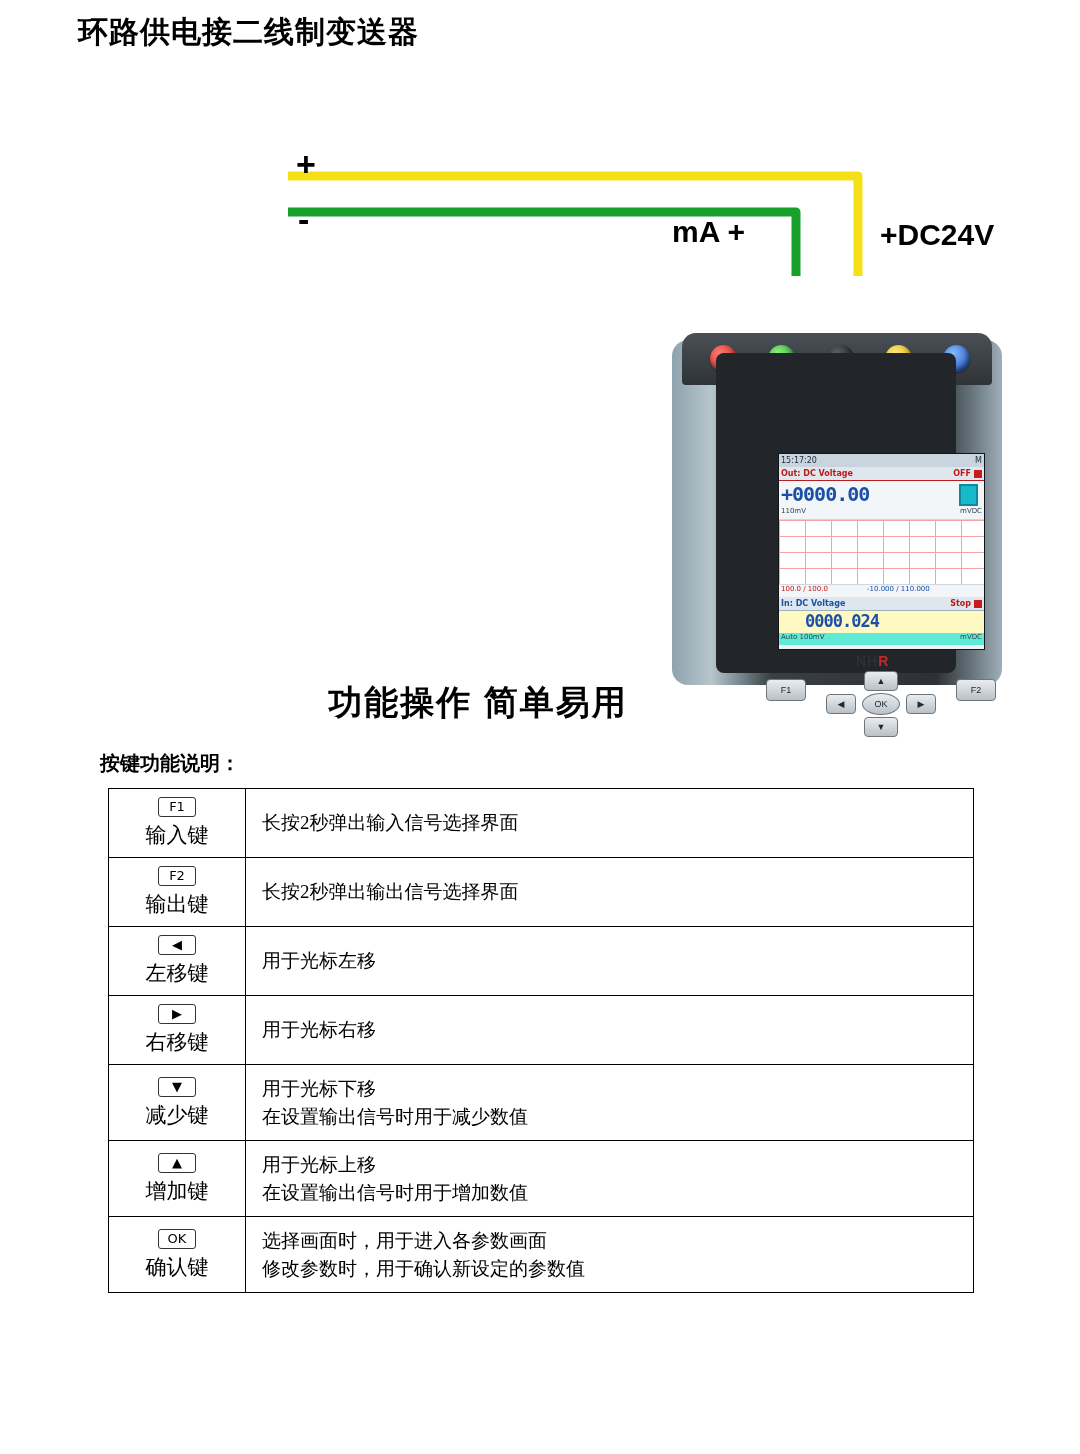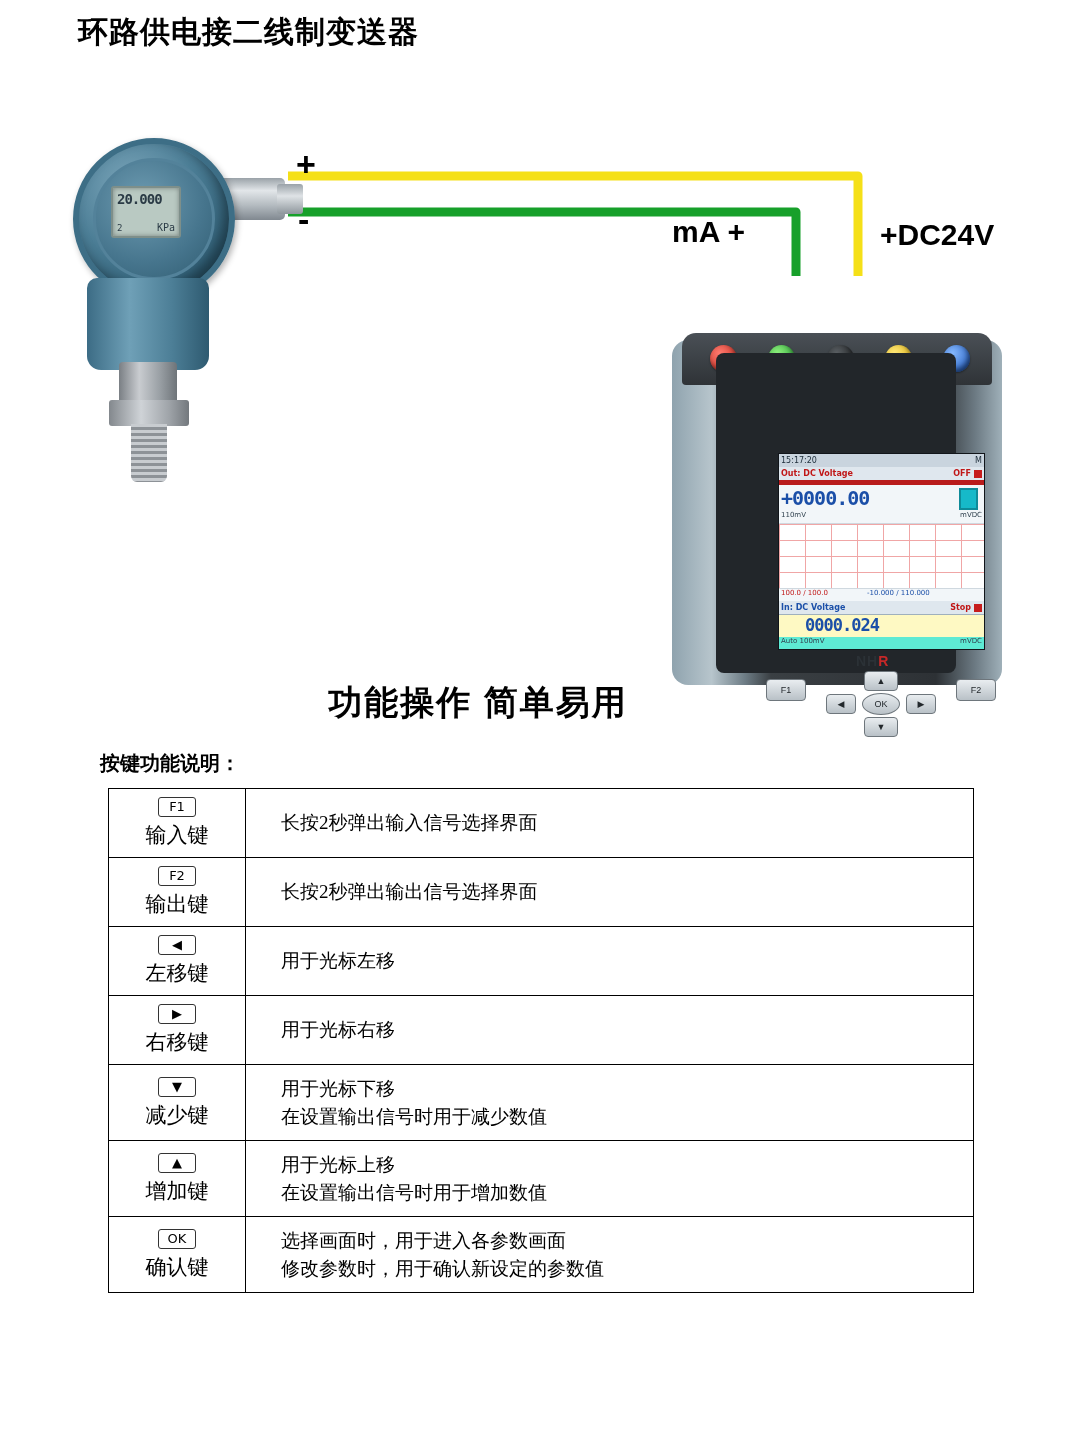--- a/index.html
+++ b/index.html
@@ -235,21 +235,21 @@
     font-size: 8px;
     color: #20303d;
     line-height: 13px;
   }
   .scr-time { position: absolute; left: 2px; top: 0; }
   .scr-batt { position: absolute; right: 2px; top: 0; }
   .scr-out-row {
     position: relative;
     height: 13px;
     background: #dfe7ee;
-    border-bottom: 5px solid #b91c1c;
+    border-bottom: 1px solid #b91c1c;
     font-size: 8px;
     line-height: 13px;
   }
   .scr-out-label { position: absolute; left: 2px; color: #c01717; font-weight: bold; }
   .scr-off { position: absolute; right: 13px; color: #c01717; font-weight: bold; }
   .scr-off-box { position: absolute; right: 2px; top: 3px; width: 8px; height: 8px; background: #c61c1c; }
   .scr-main {
     position: relative;
     height: 26px;
     background: #f2f6f9;
@@ -428,52 +428,36 @@
   }
   .key-name {
     display: block;
     font-size: 21px;
   }
   .cell-desc {
     padding: 10px 16px;
     font-size: 19px;
     line-height: 1.45;
   }
-  .cell-desc .line { display: block; margin-left: 19px; }
+  .cell-desc .line { display: block; }
 </style>
 </head>
 <body>
 
 <div class="top-title">环路供电接二线制变送器</div>
 
 <div class="diagram">
 
   <svg class="wire" width="1080" height="600" style="left:0; top:0;">
 
     <polyline points="288,116 858,116 858,216" fill="none" stroke="#f5e018" stroke-width="9" stroke-linejoin="round"></polyline>
 
     <polyline points="288,152 796,152 796,216" fill="none" stroke="#17a02a" stroke-width="9" stroke-linejoin="round"></polyline>
   </svg>
 
-  <div class="transmitter">
-    <div class="tx-conduit"></div>
-    <div class="tx-conduit-cap"></div>
-    <div class="tx-head">
-      <div class="tx-head-ring"></div>
-      <div class="tx-lcd">
-        <div class="tx-lcd-value">20.000</div>
-        <div class="tx-lcd-mark">2</div>
-        <div class="tx-lcd-unit">KPa</div>
-      </div>
-    </div>
-    <div class="tx-body"></div>
-    <div class="tx-neck"></div>
-    <div class="tx-hex"></div>
-    <div class="tx-thread"></div>
-  </div>
 
   <div class="lbl-plus">+</div>
   <div class="lbl-minus">-</div>
   <div class="lbl-ma">mA +</div>
   <div class="lbl-dc">+DC24V</div>
 
   <div class="calibrator">
     <div class="cal-shell"></div>
 
     <div class="cal-top">

